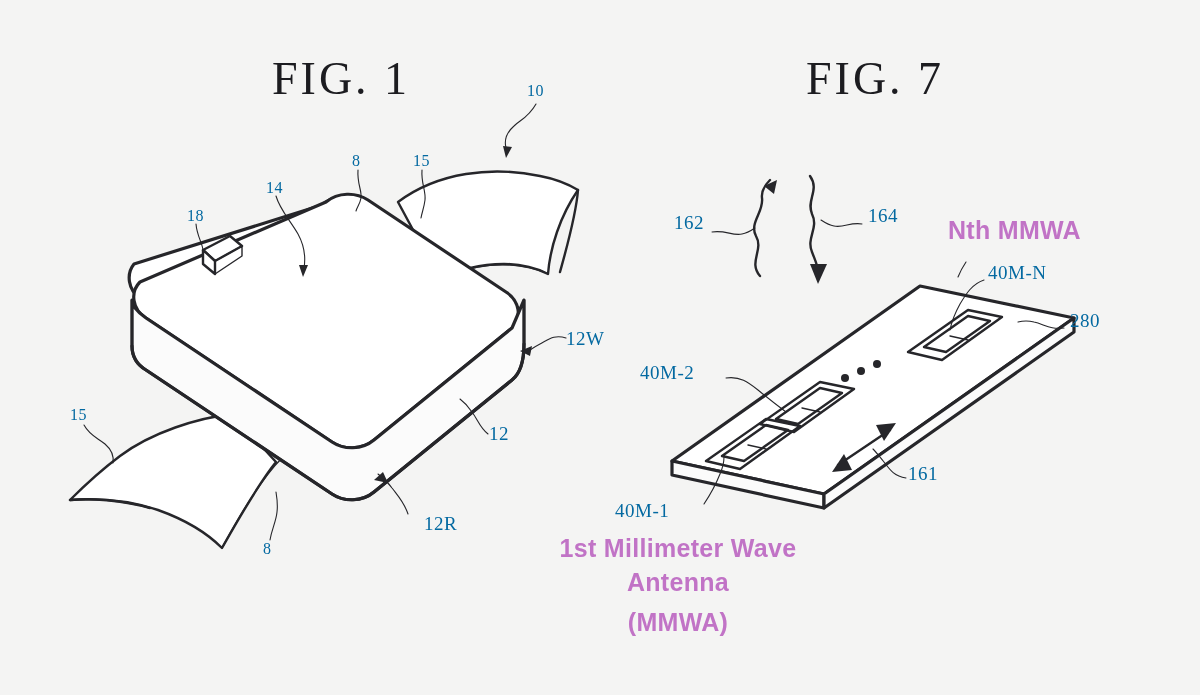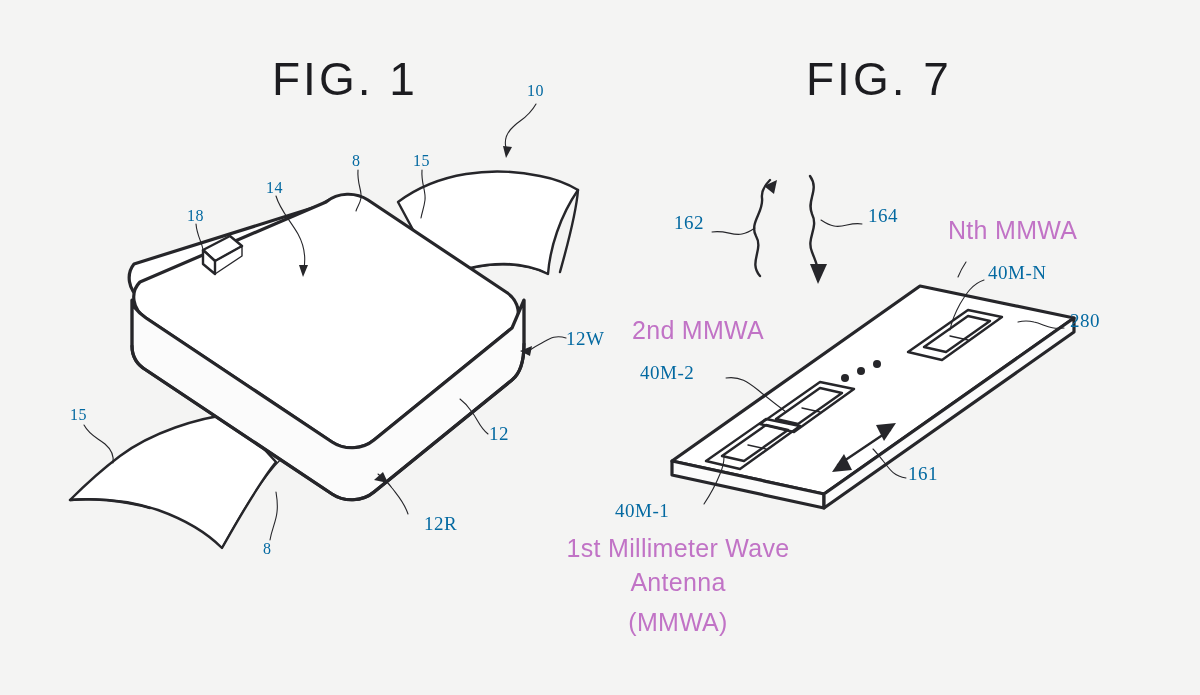--- a/index.html
+++ b/index.html
@@ -16,21 +16,21 @@
     position: relative;
   }
   #sheet {
     position: relative;
     width: 1200px;
     height: 695px;
     background: #f4f4f3;
   }
   .fig-title {
     position: absolute;
-    font-family: Liberation Sans, sans-serif;
+    font-family: Liberation Serif, serif;
     font-weight: 300;
     font-size: 46px;
     letter-spacing: 3px;
     color: #1c1c20;
     white-space: nowrap;
   }
   #fig1-title { left: 272px; top: 52px; }
   #fig7-title { left: 806px; top: 52px; }
 
   .ref {
@@ -39,21 +39,21 @@
     font-size: 19px;
     color: #0369a1;
     white-space: nowrap;
     letter-spacing: 0.5px;
   }
   .ref.small { font-size: 16px; }
 
   .annot {
     position: absolute;
     font-family: "Liberation Sans", sans-serif;
-    font-weight: 400;
+    font-weight: 700;
     font-size: 25px;
     color: #c173c6;
     white-space: nowrap;
     letter-spacing: 0.3px;
   }
   .annot.center { text-align: center; }
 
   svg.layer {
     position: absolute;
     left: 0;
@@ -292,19 +292,18 @@
 
   <div class="ref" style="left:674px; top:212px;">162</div>
   <div class="ref" style="left:868px; top:205px;">164</div>
   <div class="ref" style="left:988px; top:262px;text-align:center;">40M-N</div>
   <div class="ref" style="left:1070px; top:310px;">280</div>
   <div class="ref" style="left:640px; top:362px;">40M-2</div>
   <div class="ref" style="left:615px; top:500px;">40M-1</div>
   <div class="ref" style="left:908px; top:463px;">161</div>
 
   <div class="annot" style="left:948px; top:216px;">Nth MMWA</div>
-  <div class="annot" style="left:632px; top:316px;">2nd MMWA</div>
 
   <div class="annot center" style="left:528px; top:534px; width:300px;">1st Millimeter Wave</div>
   <div class="annot center" style="left:528px; top:608px; width:300px;">(MMWA)</div>
   <div class="annot center" style="left:528px; top:568px; width:300px;">Antenna</div>
 
 </div>
 
 </body></html>

